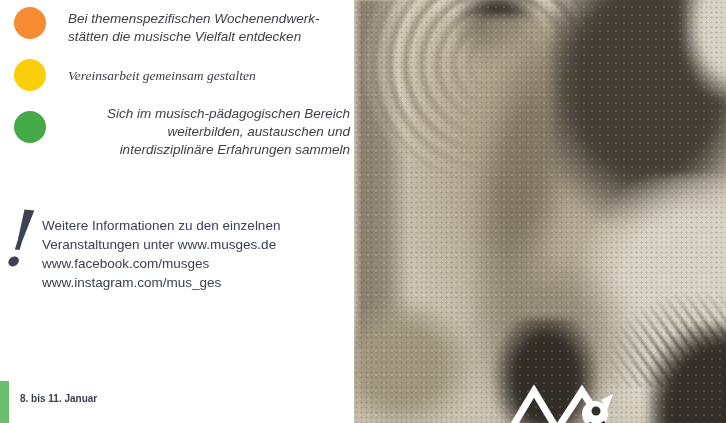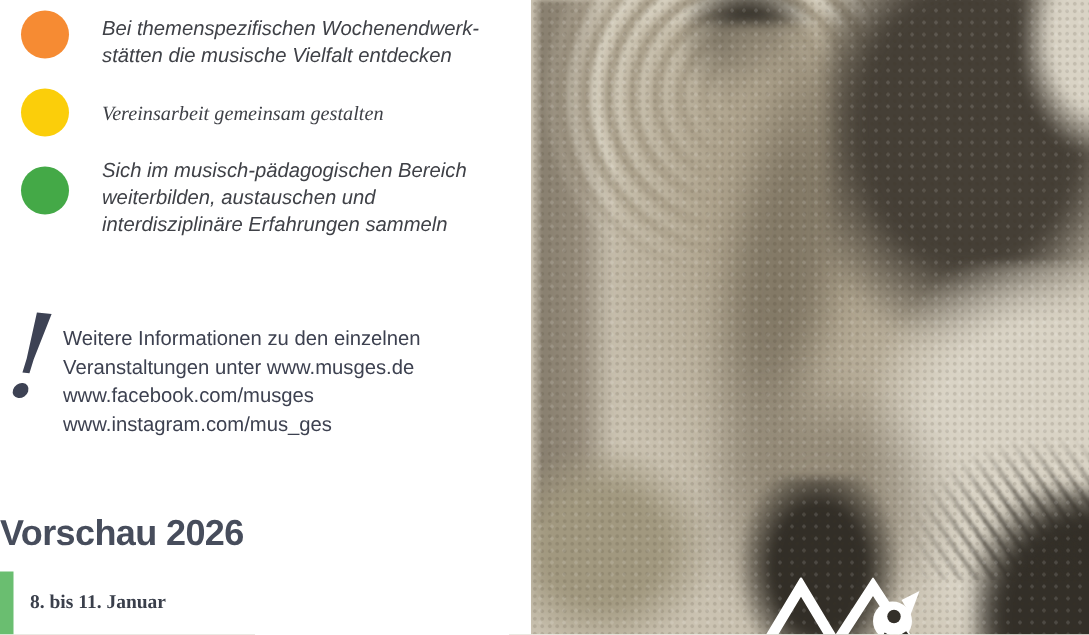--- a/index.html
+++ b/index.html
@@ -11,33 +11,33 @@
   .content{position:absolute;left:0;top:0;width:355px;height:423px;}
   .dot{position:absolute;width:32px;height:32px;border-radius:50%;}
   .dot1{left:14px;top:7px;}
   .dot2{left:14px;top:59px;}
   .dot3{left:14px;top:111px;}
   .bullet-text{position:absolute;left:68px;margin:0;width:282px;
        font-style:italic;font-size:13.5px;line-height:18px;color:#3f4147;
        white-space:pre-line;}
   .bt1{top:10px;}
   .bt2{top:67px;font-family:Liberation Serif, serif;}
-  .bt3{top:105px;}
+  .bt3{top:105px;text-align:right;}
 
   .excl{position:absolute;left:5px;top:200px;font-family:"DejaVu Serif", serif;
        font-style:italic;font-size:78px;line-height:78px;color:#3d4254;
        transform:rotate(6deg);}
   .info-text{position:absolute;left:42px;top:216px;margin:0;width:300px;
        font-size:13.5px;line-height:19px;color:#3d4150;white-space:pre-line;}
 
   .heading{position:absolute;left:0px;top:342px;margin:0;
        font-size:24px;font-weight:700;letter-spacing:-0.4px;color:#474d5c;}
   .event-bar{position:absolute;left:0;top:381px;width:9px;height:42px;}
   .event-date{position:absolute;left:20px;top:393px;margin:0;
-       font-size:13px;font-weight:700;color:#3a3f4b;font-family:Liberation Serif, serif;}
+       font-size:10px;font-weight:700;color:#3a3f4b;}
 
   
   .photo{position:absolute;left:354px;top:0;width:372px;height:423px;
        overflow:hidden;background:#cbc3b2;}
   .photo > div{position:absolute;pointer-events:none;}
   .ph-left-band{left:4px;top:0;width:52px;height:350px;
        background:linear-gradient(90deg,#877e6e 0%,#968c7b 55%,rgba(150,140,123,0) 100%);
        filter:blur(2px);z-index:2;}
   .ph-left-low{left:0;top:300px;width:120px;height:130px;
        background:radial-gradient(ellipse at 40% 50%,#a1987f 40%,rgba(161,152,127,0) 75%);
@@ -103,21 +103,20 @@
     <p class="bullet-text bt3">Sich im musisch-pädagogischen Bereich
 weiterbilden, austauschen und
 interdisziplinäre Erfahrungen sammeln</p>
 
     <span class="excl">!</span>
     <p class="info-text">Weitere Informationen zu den einzelnen
 Veranstaltungen unter www.musges.de
 www.facebook.com/musges
 www.instagram.com/mus_ges</p>
 
-    <h1 class="heading">Vorschau 2026</h1>
 
     <span class="event-bar" style="background-color: rgb(106, 190, 112);"></span>
     <p class="event-date">8. bis 11. Januar</p>
   </div>
 
   <div class="photo">
     <div class="ph-left-band"></div>
     <div class="ph-left-low"></div>
     <div class="ph-spiral"></div>
     <div class="ph-eye"></div>

